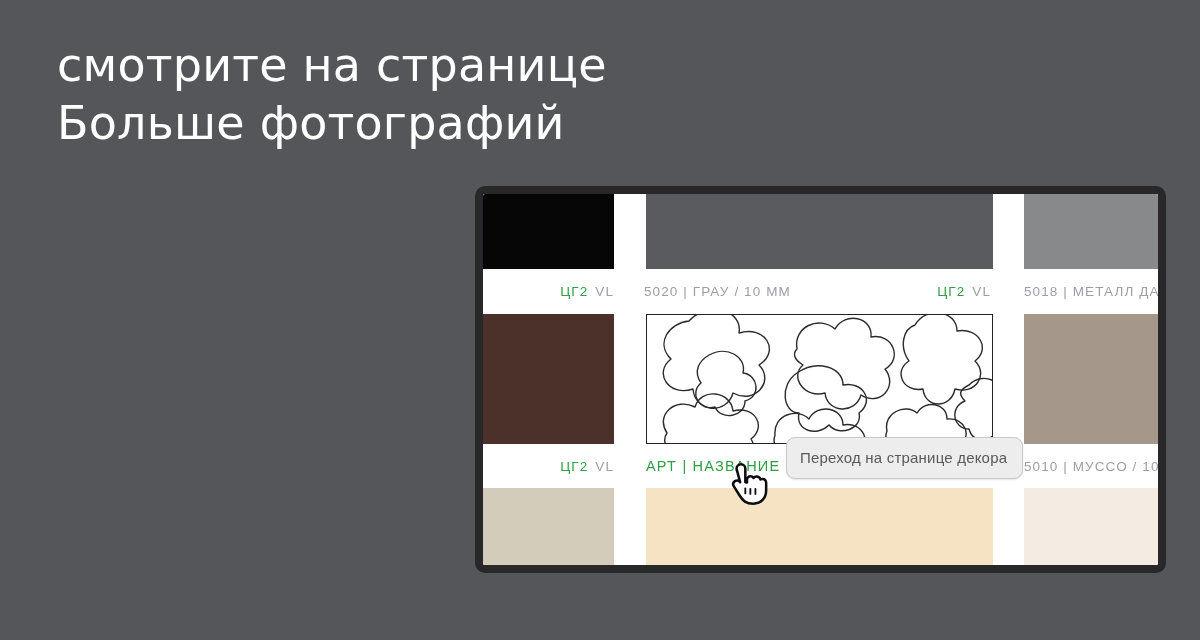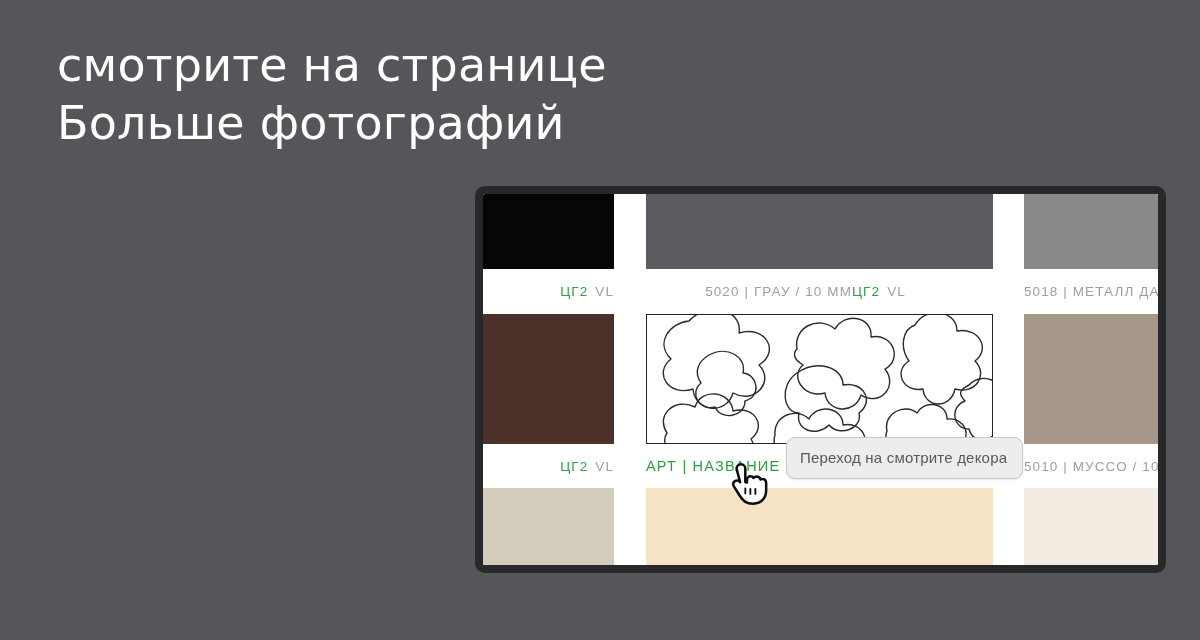--- a/index.html
+++ b/index.html
@@ -61,21 +61,21 @@
 <div class="shot">
   <div class="shot-inner">
 
     <div class="swatch" style="left: 0px; top: 0px; width: 131px; height: 75px; background: rgb(6, 6, 7);"></div>
     <div class="swatch" style="left: 163px; top: 0px; width: 347px; height: 75px; background: rgb(90, 91, 94);"></div>
     <div class="swatch" style="left: 541px; top: 0px; width: 134px; height: 75px; background: rgb(136, 137, 139);"></div>
 
     <div class="band" style="left:0;top:75px;width:131px;height:45px;justify-content:flex-end">
       <span class="code"><b class="g">ЦГ2</b><span class="v">VL</span></span>
     </div>
-    <div class="band" style="left:149px;top:75px;width:347px;height:45px;justify-content:center">
+    <div class="band" style="left:161px;top:75px;width:347px;height:45px;justify-content:space-between">
       <span class="article">5020 | ГРАУ / 10 ММ</span>
       <span class="code"><b class="g">ЦГ2</b><span class="v">VL</span></span>
     </div>
     <div class="band" style="left:541px;top:75px;width:220px;height:45px">
       <span class="article">5018 | МЕТАЛЛ ДАР</span>
     </div>
 
     <div class="swatch" style="left: 0px; top: 120px; width: 131px; height: 130px; background: rgb(75, 49, 41);"></div>
 
     <div class="pattern-swatch" style="left:163px;top:120px;width:347px;height:130px">
@@ -103,21 +103,21 @@
       <a class="art-link">АРТ | НАЗВАНИЕ</a>
     </div>
     <div class="band" style="left:541px;top:250px;width:220px;height:44px">
       <span class="article">5010 | МУССО / 10 М</span>
     </div>
 
     <div class="swatch" style="left: 0px; top: 294px; width: 131px; height: 77px; background: rgb(211, 204, 187);"></div>
     <div class="swatch" style="left: 163px; top: 294px; width: 347px; height: 77px; background: rgb(246, 227, 195);"></div>
     <div class="swatch" style="left: 541px; top: 294px; width: 134px; height: 77px; background: rgb(243, 236, 227);"></div>
 
-    <div class="tooltip" style="left:303px;top:243px">Переход на смотрите декора</div>
+    <div class="tooltip" style="left:303px;top:243px">Переход на странице декора</div>
 
     <div class="cursor-icon" style="left:243px;top:268px">
       <svg width="42" height="46" viewBox="0 0 25 27">
         <path d="M8.9 1.2 C10.4 1.2 11.5 2.4 11.5 3.9 L11.5 11.9 12.5 12.05 12.5 10.4 C12.5 9.2 13.4 8.3 14.6 8.3 C15.3 8.3 16 8.7 16.4 9.3 C16.8 8.8 17.5 8.5 18.2 8.5 C19.3 8.5 20.2 9.2 20.5 10.2 C20.9 10 21.3 9.9 21.8 9.9 C23.2 9.9 23.9 11 23.9 12.5 L23.9 16.6 C23.9 21 21.2 24.6 16.2 24.6 C11.9 24.6 10.1 23 8 19.6 L4.7 14.3 C4 13.2 4.3 11.9 5.3 11.2 C6.3 10.6 7.6 10.8 8.4 11.8 L6.3 3.9 C6.3 2.4 7.4 1.2 8.9 1.2 Z" fill="#ffffff" stroke="#0d0d0d" stroke-width="1.5" stroke-linejoin="round"></path>
         <path d="M11.5 15.5 L11.5 18.5 M14.5 15.8 L14.5 18.8 M17.5 15.8 L17.5 18.8" fill="none" stroke="#0d0d0d" stroke-width="1.1" stroke-linecap="round"></path>
       </svg>
     </div>
 
   </div>
 </div>

